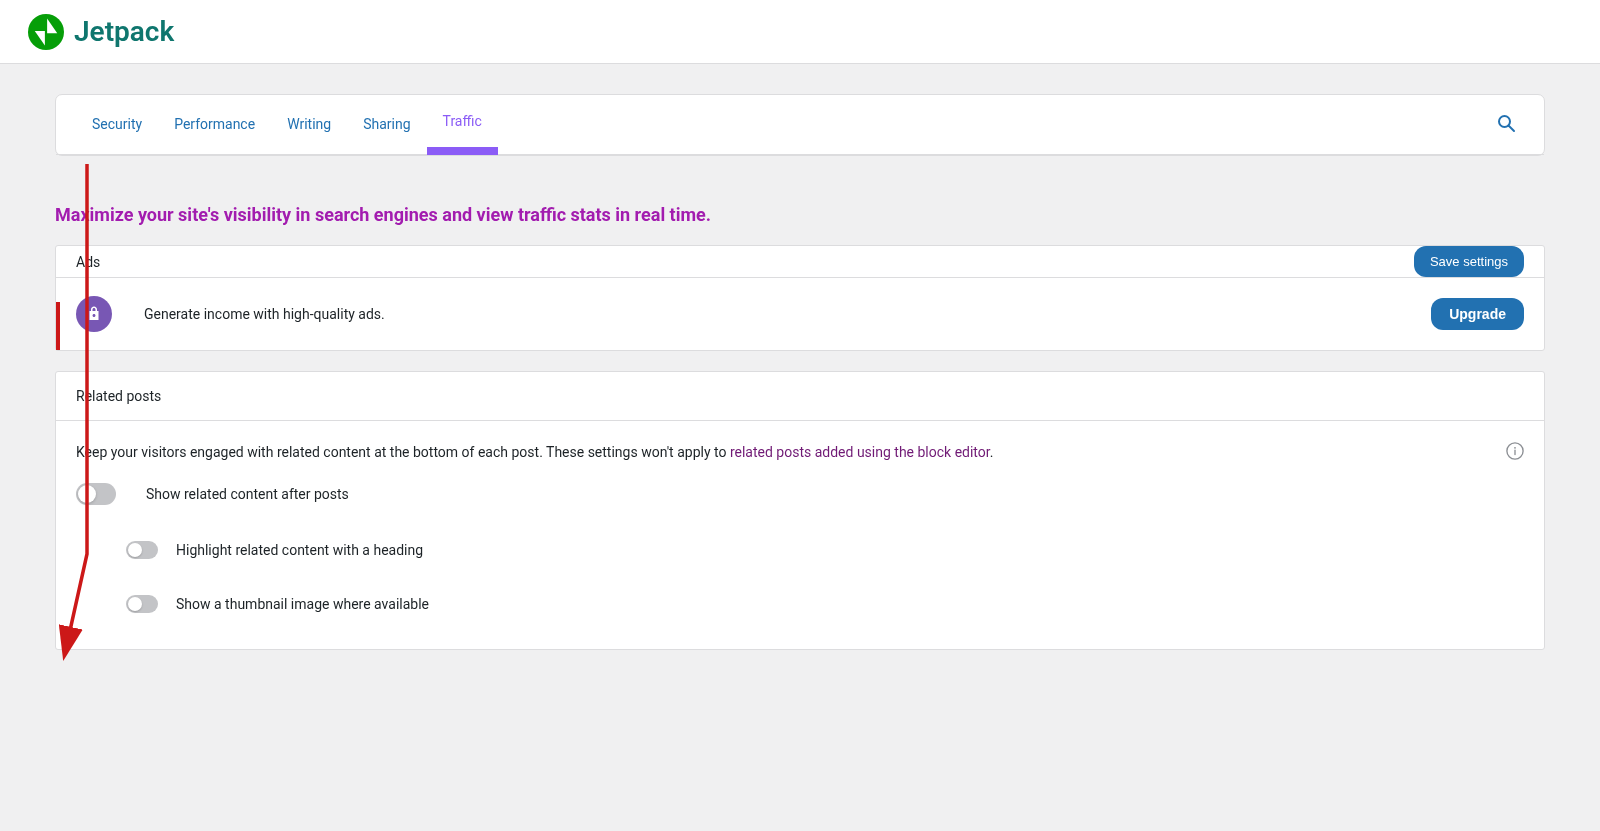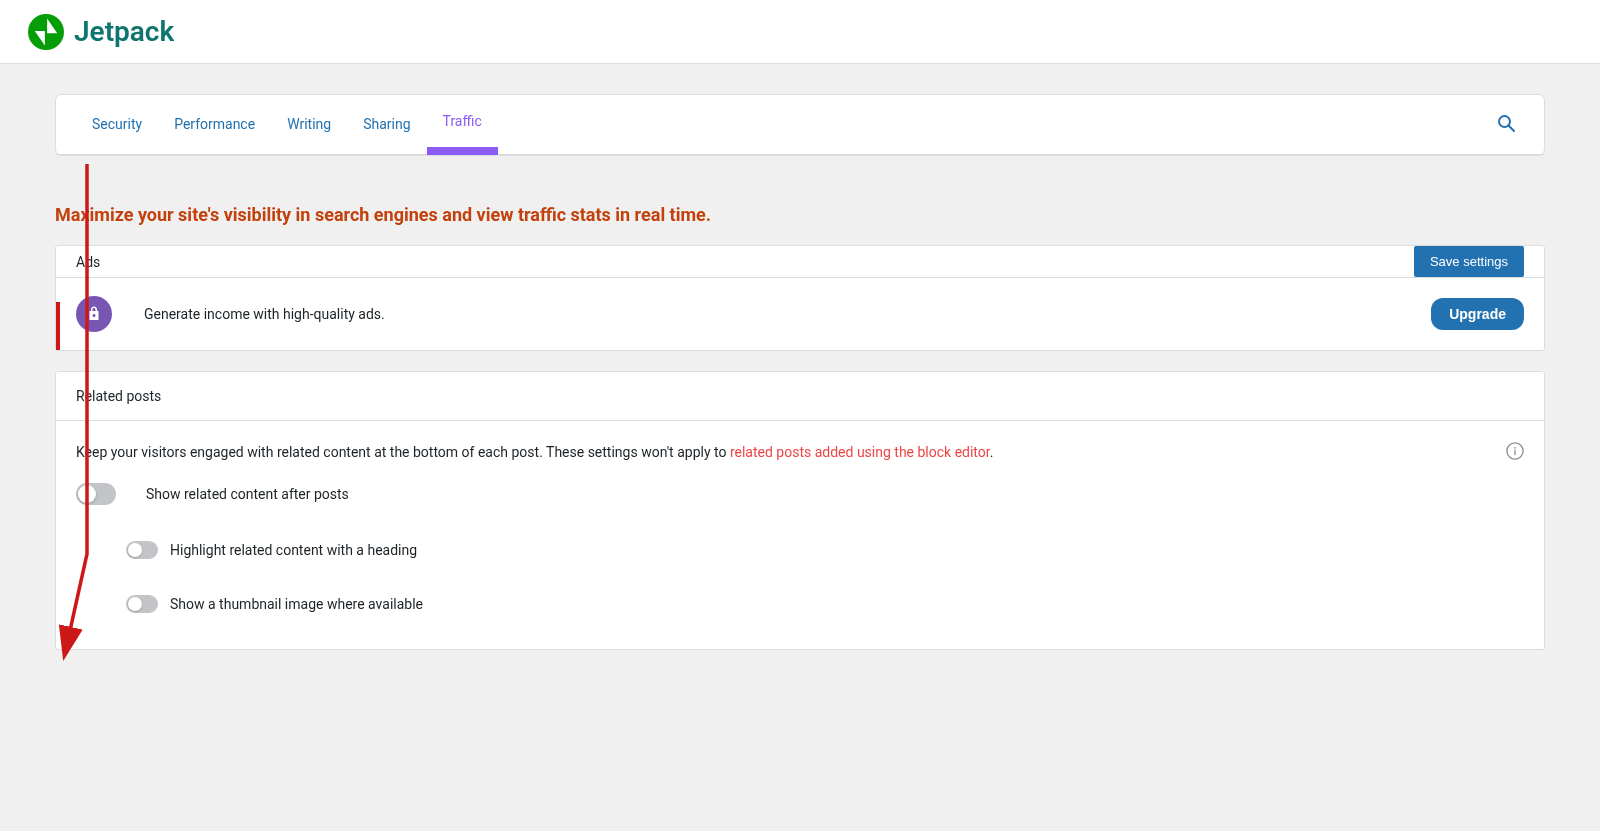--- a/index.html
+++ b/index.html
@@ -99,21 +99,21 @@
       margin-left: auto;
       cursor: pointer;
       padding: 18px 8px;
       color: #2271b1;
     }
 
     
     .page-heading {
       font-size: 18px;
       font-weight: 700;
-      color: #c2410c;
+      color: #a21caf;
       padding: 24px 0 20px 0;
     }
 
     
     .section-card {
       background: #fff;
       border: 1px solid #dcdcde;
       border-radius: 3px;
       margin-bottom: 20px;
     }
@@ -127,21 +127,21 @@
     .section-title {
       font-size: 14px;
       font-weight: 400;
       color: #1d2327;
     }
     .btn-save {
       padding: 8px 16px;
       background: #2271b1;
       color: #fff;
       border: none;
-      border-radius: 2px;
+      border-radius: 12px;
       font-size: 13px;
       cursor: pointer;
     }
     .section-row {
       display: flex;
       align-items: center;
       justify-content: space-between;
       padding: 18px 20px;
       border-bottom: 1px solid #f0f0f1;
     }
@@ -207,21 +207,21 @@
       margin-bottom: 20px;
       display: flex;
       align-items: flex-start;
       justify-content: space-between;
       gap: 10px;
     }
     .related-description-text {
       flex: 1;
     }
     .link-text {
-      color: #ef4444;
+      color: #701a75;
       text-decoration: none;
       margin-top: 12px;
     }
     .info-icon {
       width: 18px;
       height: 18px;
       color: #8c8f94;
       flex-shrink: 0;
       margin-top: 1px;
     }
@@ -229,21 +229,21 @@
     
     .toggle-row {
       display: flex;
       align-items: center;
       gap: 30px;
       margin-bottom: 16px;
     }
     .toggle-sub-row {
       display: flex;
       align-items: center;
-      gap: 12px;
+      gap: 18px;
       margin-left: 50px;
       margin-bottom: 12px;
       margin-top: 36px;
     }
     .toggle {
       width: 40px;
       height: 22px;
       background: #c3c4c7;
       border-radius: 11px;
       position: relative;

